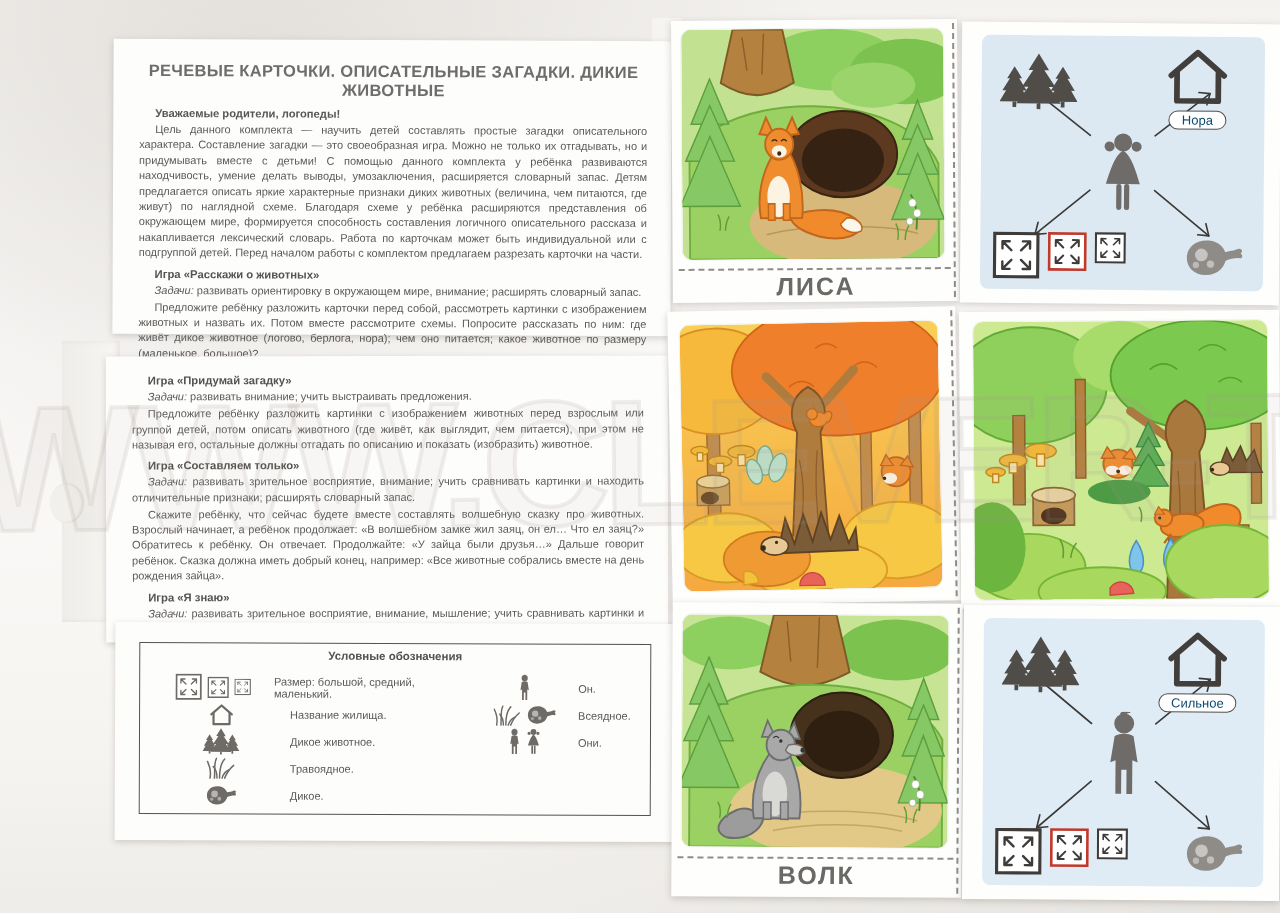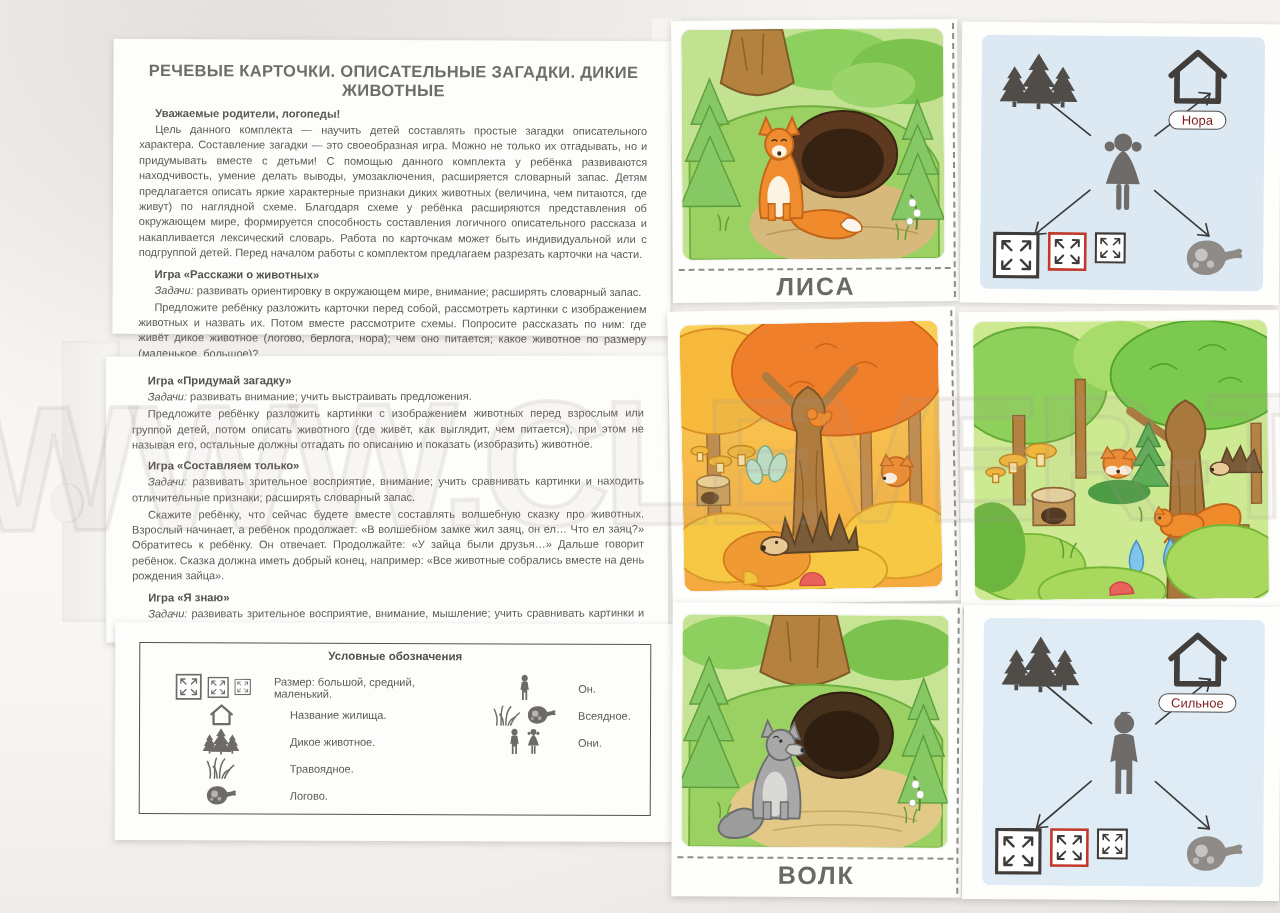--- a/index.html
+++ b/index.html
@@ -87,21 +87,21 @@
 
   
   .card-schema1{left:961px;top:23px;width:319px;height:281px;transform:rotate(.5deg);}
   .card-schema2{left:963px;top:606px;width:317px;height:294px;transform:rotate(.4deg);}
   .panel{position:absolute;left:20px;top:13px;right:16px;bottom:14px;background:var(--panel-blue,#dce9f3);border-radius:8px;}
   .card-schema2 .panel{background:#dfecf5;}
   .panel .trees{position:absolute;left:18px;top:16px;color:#504d49;}
   .home-group{position:absolute;right:8px;top:8px;width:118px;display:flex;flex-direction:column;align-items:center;gap:4px;color:#413e3b;}
   .home-pill{
     border:1.5px solid #54504c;border-radius:10px;background:#fff;
-    padding:1px 12px;font-size:13px;color:#7f1d1d;white-space:nowrap;
+    padding:1px 12px;font-size:13px;color:#0c4a6e;white-space:nowrap;
   }
   .person{position:absolute;left:50%;transform:translateX(-50%);color:#6e6b68;}
   .panel .girl{top:58px;height:158px;}
   .panel .boy{top:50px;height:172px;}
   .arrows{position:absolute;inset:0;width:100%;height:100%;}
   .sizes{position:absolute;left:12px;bottom:10px;display:flex;align-items:flex-start;gap:7px;color:#3e3b38;}
   .sq-red{--sq-border:var(--accent-red,#c0392b);}
   .panel .ham{position:absolute;right:20px;bottom:12px;color:#8f8b86;}
 </style>
 </head>
@@ -245,21 +245,21 @@
             </svg>
           </span>
         <span class="llab">Травоядное.</span>
       </div>
       <div class="lrow">
         <span class="lic">
             <svg class="ic" width="32" height="22">
               <use href="#sym-ham"></use>
             </svg>
           </span>
-        <span class="llab">Логово.</span>
+        <span class="llab">Дикое.</span>
       </div>
     </div>
     <div class="lcol right">
       <div class="lrow">
         <span class="lic">
             <svg class="ic" width="13" height="27">
               <use href="#sym-boy"></use>
             </svg>
           </span>
         <span class="llab">Он.</span>

